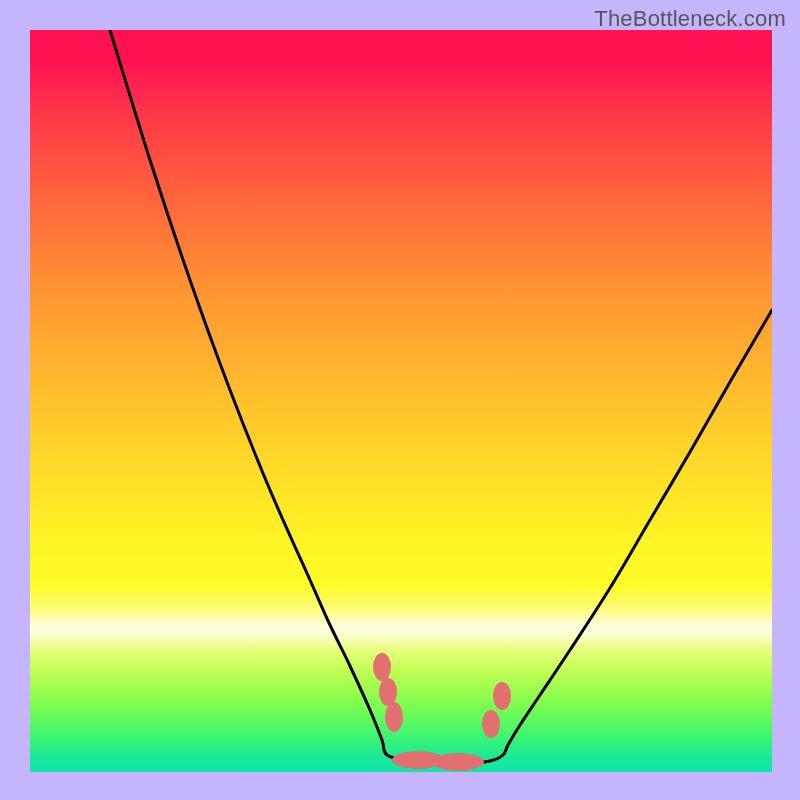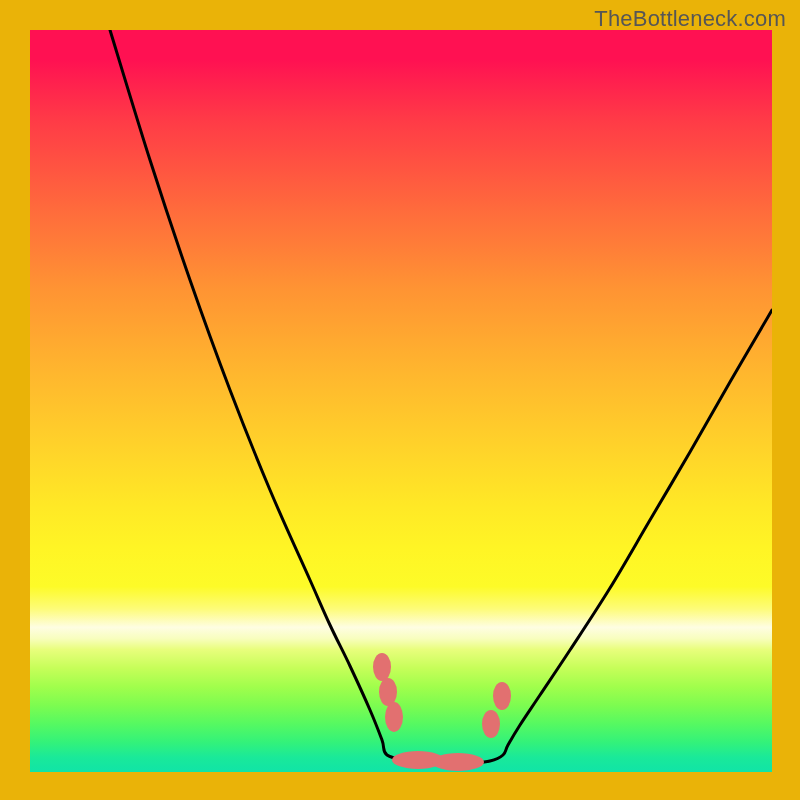--- a/index.html
+++ b/index.html
@@ -7,21 +7,21 @@
     padding: 0;
     width: 800px;
     height: 800px;
     background: #000;
     overflow: hidden;
   }
   .frame {
     position: relative;
     width: 800px;
     height: 800px;
-    background: #eab308;
+    background: #c4b5fd;
   }
   .watermark {
     position: absolute;
     top: 6px;
     right: 14px;
     font-family: Arial, Helvetica, sans-serif;
     font-size: 22px;
     color: #565656;
     letter-spacing: 0.2px;
     z-index: 10;

